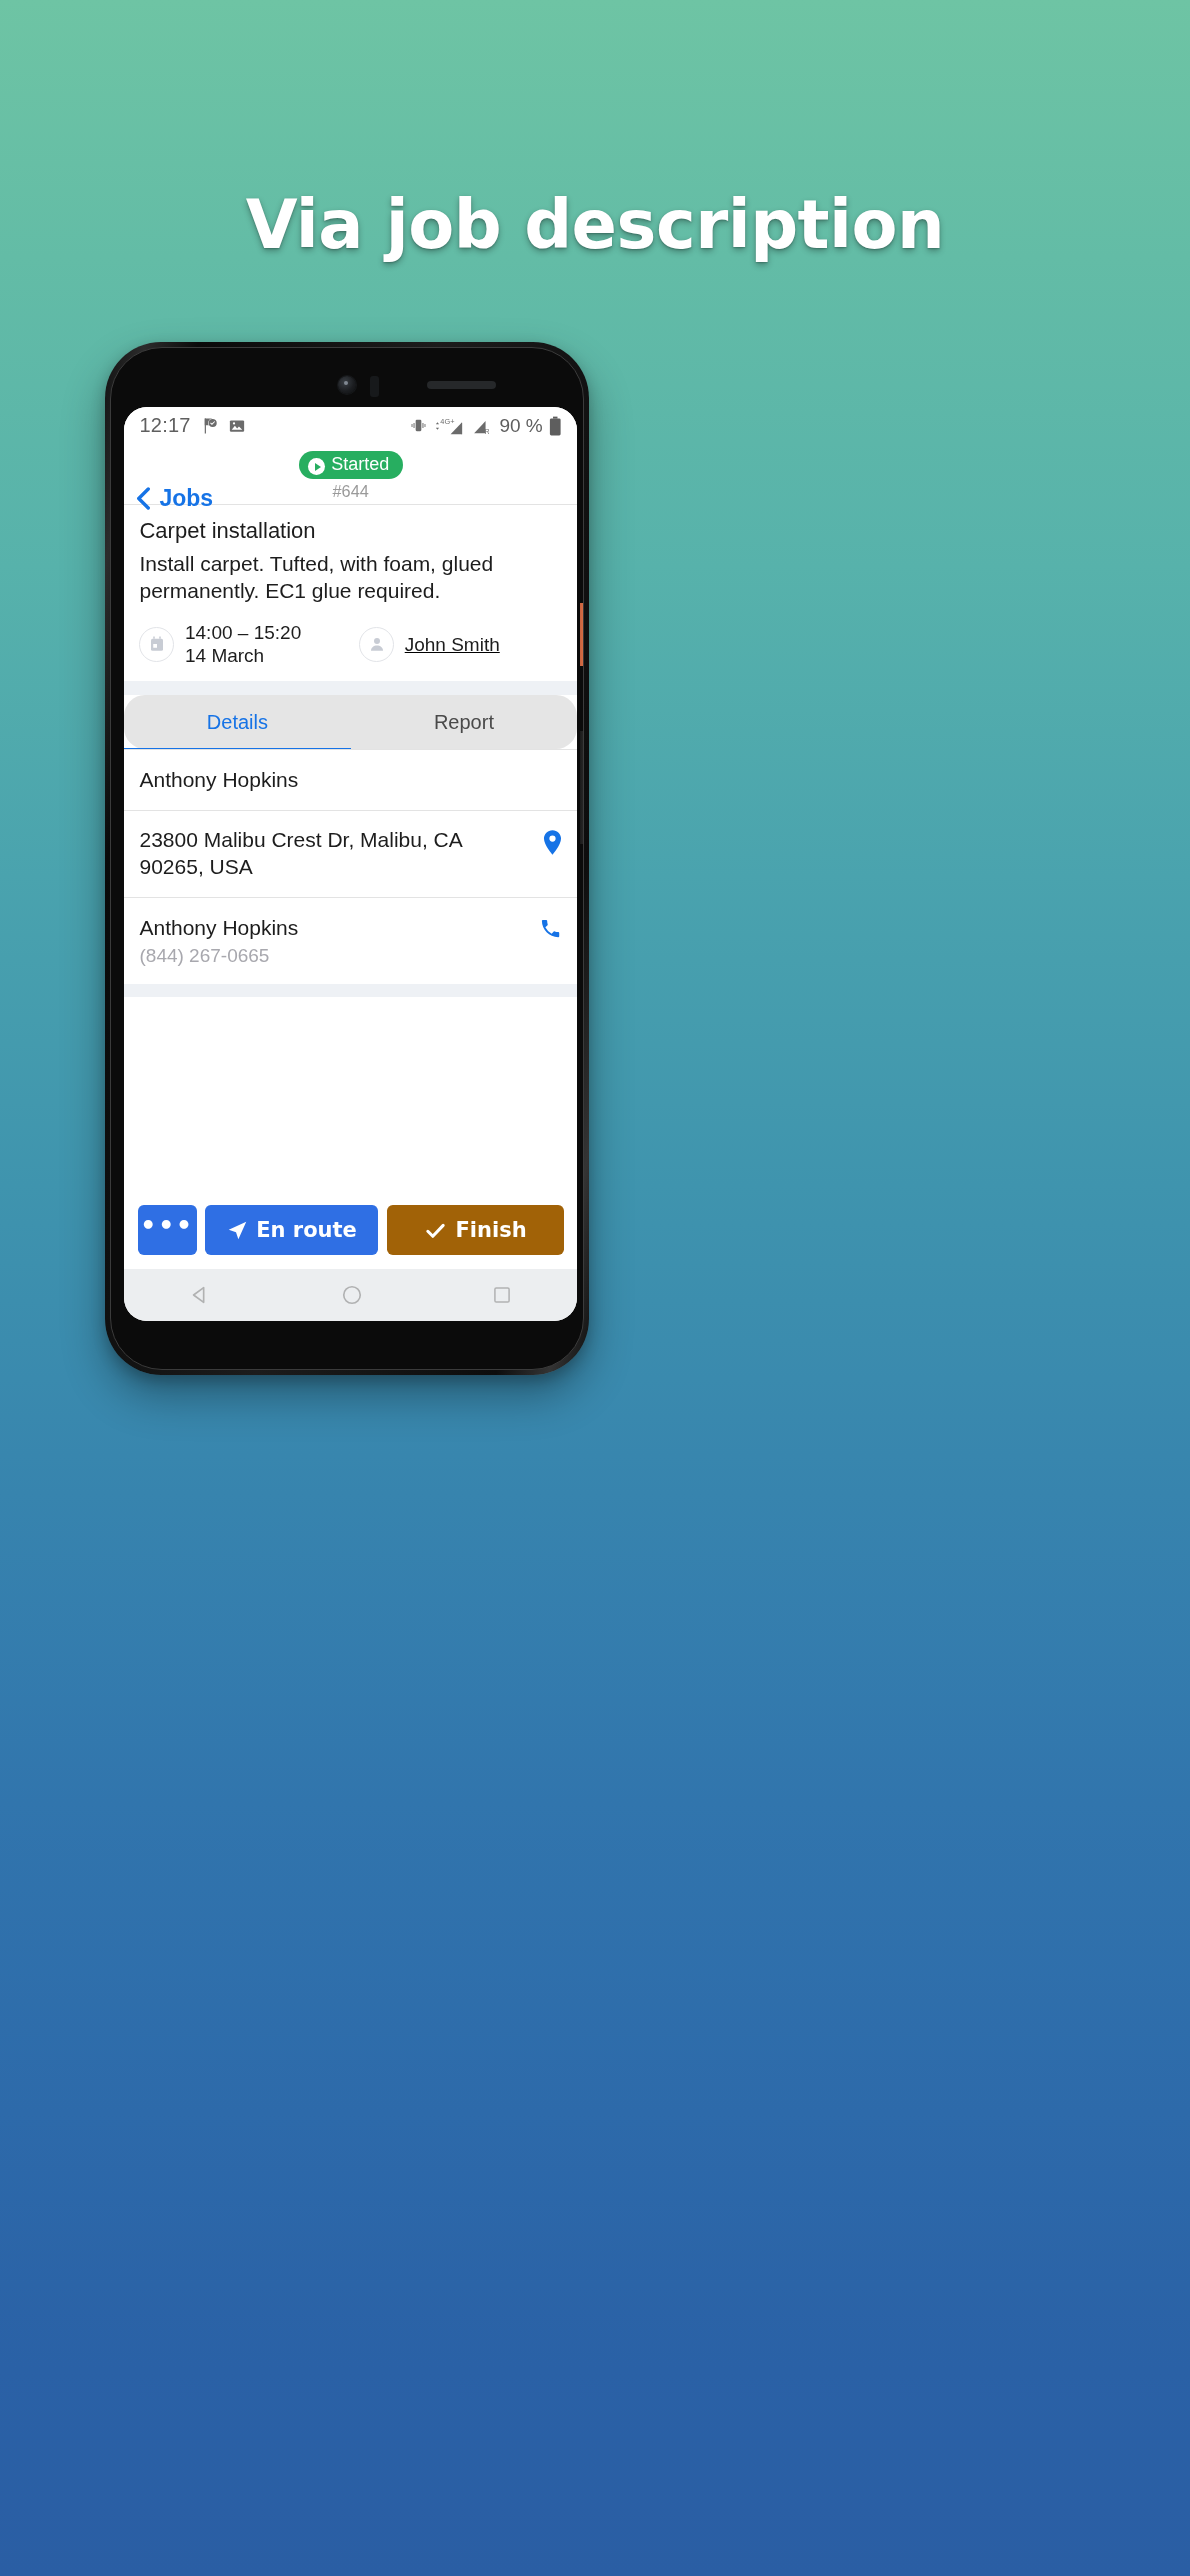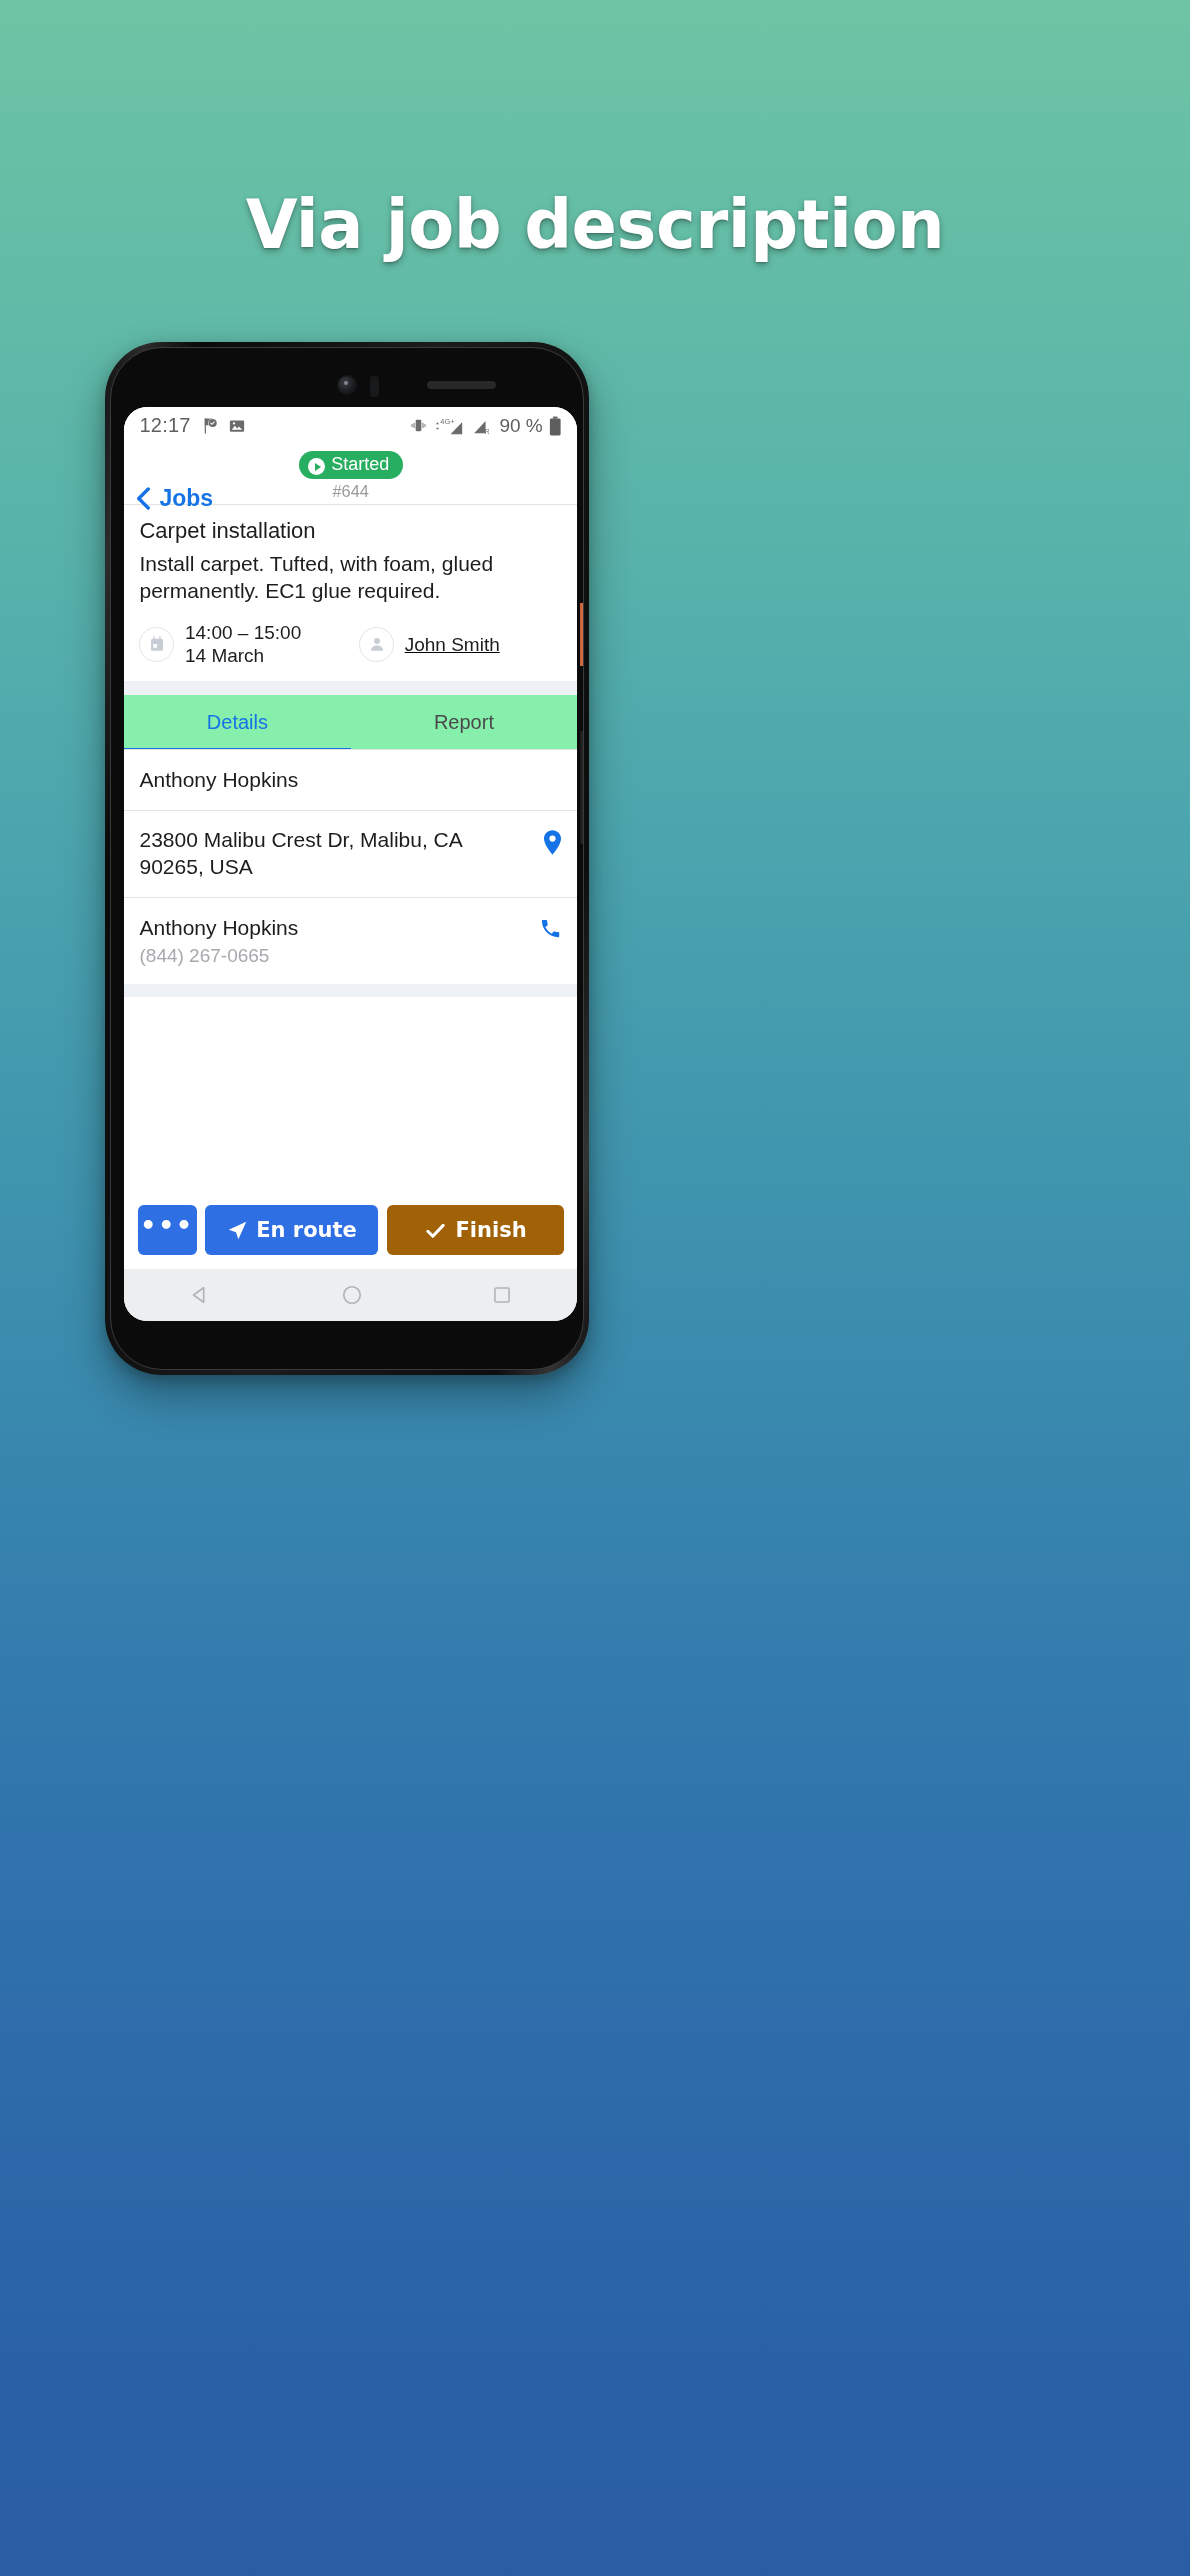--- a/index.html
+++ b/index.html
@@ -136,21 +136,21 @@
   .meta-item.assignee { margin-left:58px;text-decoration:underline; }
   .circ {
     width:35px;height:35px;border-radius:50%;
     border:1px solid #e2e4e8; display:flex;align-items:center;justify-content:center;
     flex:0 0 auto; background:#fff;
   }
   .meta-text { font-size:19px; color:#1d1d1d; line-height:1.24; }
   .meta-text .sub { display:block; }
 
   
-  .tabs { display:flex; background:#86efac; }
+  .tabs { display:flex; background:#e5e5e5;border-radius:21px; }
   .tab {
     flex:1; text-align:center; padding:16.3px 0 14.4px;
     font-size:20px; color:#4a4a4a; cursor:pointer;
     border-bottom:1.9px solid transparent;
   }
   .tab.active { color:#1673e6; border-bottom-color:#1673e6; }
 
   
   .detail-list { background:#fff; }
   .detail-row {
@@ -264,21 +264,21 @@
         <div class="meta-row">
           <div class="meta-item">
             <span class="circ">
               <svg width="18" height="18" viewBox="0 0 24 24">
                 <path fill="#c8ccd4" d="M7 2h2v3H7zM15 2h2v3h-2z"></path>
                 <rect x="4" y="5" width="16" height="16" rx="2" fill="#c8ccd4"></rect>
                 <rect x="7" y="12" width="5" height="5" fill="#fff"></rect>
               </svg>
             </span>
             <span class="meta-text">
-              <span>14:00 – 15:00</span>
+              <span>14:00 – 15:20</span>
               <span class="sub">14 March</span>
             </span>
           </div>
           <div class="meta-item assignee">
             <span class="circ">
               <svg width="18" height="18" viewBox="0 0 24 24">
                 <circle cx="12" cy="8" r="4" fill="#c8ccd4"></circle>
                 <path fill="#c8ccd4" d="M4 21c0-4.4 3.6-7 8-7s8 2.6 8 7z"></path>
               </svg>
             </span>

